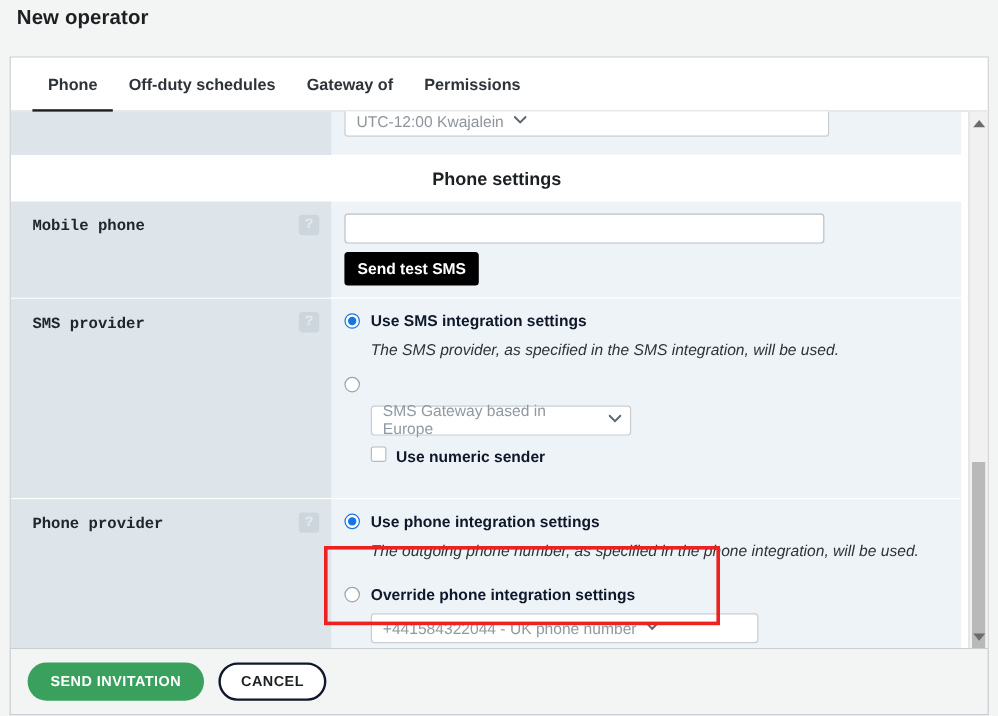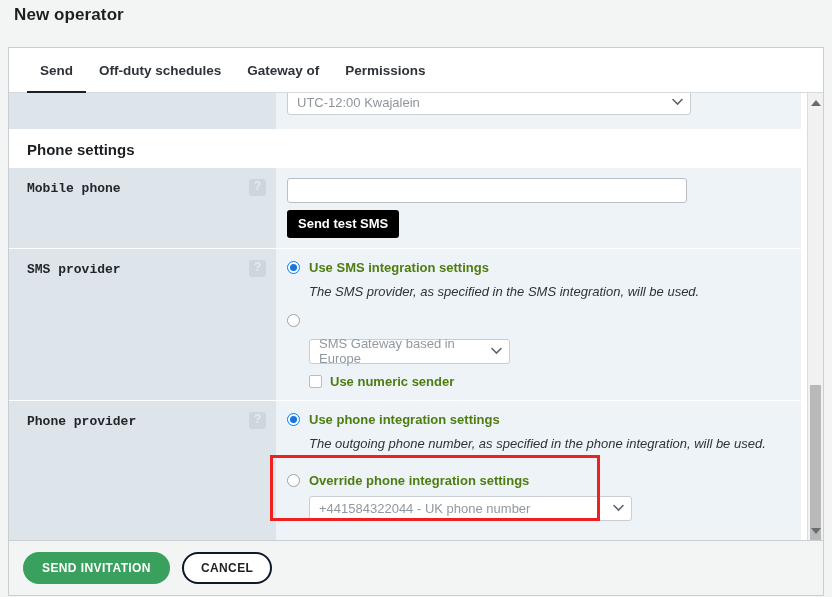--- a/index.html
+++ b/index.html
@@ -128,20 +128,21 @@
     padding: 10px 14px 10px 11px;
   }
 
   
   .section-heading {
     font-size: 15px;
     font-weight: bold;
     color: #1d2023;
     padding: 12px 0 10px 18px;
     background: #ffffff;
+    text-align: center;
   }
 
   
   .text-input {
     width: 400px;
     height: 25px;
     border: 1px solid #b9c0c7;
     border-radius: 3px;
     background: #ffffff;
     box-sizing: border-box;
@@ -152,31 +153,31 @@
     outline: none;
   }
   .select-box {
     border: 1px solid #c8ced4;
     border-radius: 3px;
     background: #ffffff;
     box-sizing: border-box;
     height: 25px;
     display: inline-flex;
     align-items: center;
-    justify-content: space-between;
+    justify-content: flex-start;
     padding: 0 7px 0 9px;
     font-size: 13px;
     color: #9099a1;
     cursor: pointer;
   }
   .select-box.tz {
     width: 404px;
     color: #8e959c;
   }
-  .select-box.sms-gw { width: 201px; }
+  .select-box.sms-gw { width: 217px; }
   .select-box.phone-num { width: 323px; }
   .caret {
     margin-left: 8px;
     color: #5c646c;
     font-size: 11px;
     line-height: 1;
   }
 
   .btn-teal {
     display: inline-block;
@@ -219,40 +220,40 @@
     left: 2px;
     top: 2px;
     width: 7px;
     height: 7px;
     border-radius: 50%;
     background: #1675e0;
   }
   .opt-label {
     font-size: 13px;
     font-weight: bold;
-    color: #4d7c0f;
+    color: #0f172a;
     line-height: 17px;
     cursor: pointer;
     white-space: nowrap;
   }
   .hint {
     font-size: 13px;
     font-style: italic;
     color: #2d3338;
     margin: 7px 0 12px 22px;
     line-height: 17px;
     white-space: nowrap;
   }
   .sub {
     margin: 7px 0 0 22px;
   }
   .checkbox-line {
     display: flex;
-    align-items: center;
-    margin: 9px 0 0 22px;
+    align-items: flex-start;
+    margin: 9px 0 16px 22px;
   }
   .checkbox {
     width: 13px;
     height: 13px;
     min-width: 13px;
     border: 1px solid #b3bcc4;
     border-radius: 2px;
     background: #ffffff;
     box-sizing: border-box;
     margin-right: 8px;
@@ -356,21 +357,21 @@
   }
 </style>
 </head>
 <body>
 
 <div class="page-title">New operator</div>
 
 <div class="card">
 
   <div class="tabs">
-    <div class="tab active">Send</div>
+    <div class="tab active">Phone</div>
     <div class="tab">Off-duty schedules</div>
     <div class="tab">Gateway of</div>
     <div class="tab">Permissions</div>
   </div>
 
   <div class="scroll-body">
     <div class="scroll-inner">
 
       <div class="row" style="border-top:none;">
         <div class="row-label" style="height:36px;"></div>

